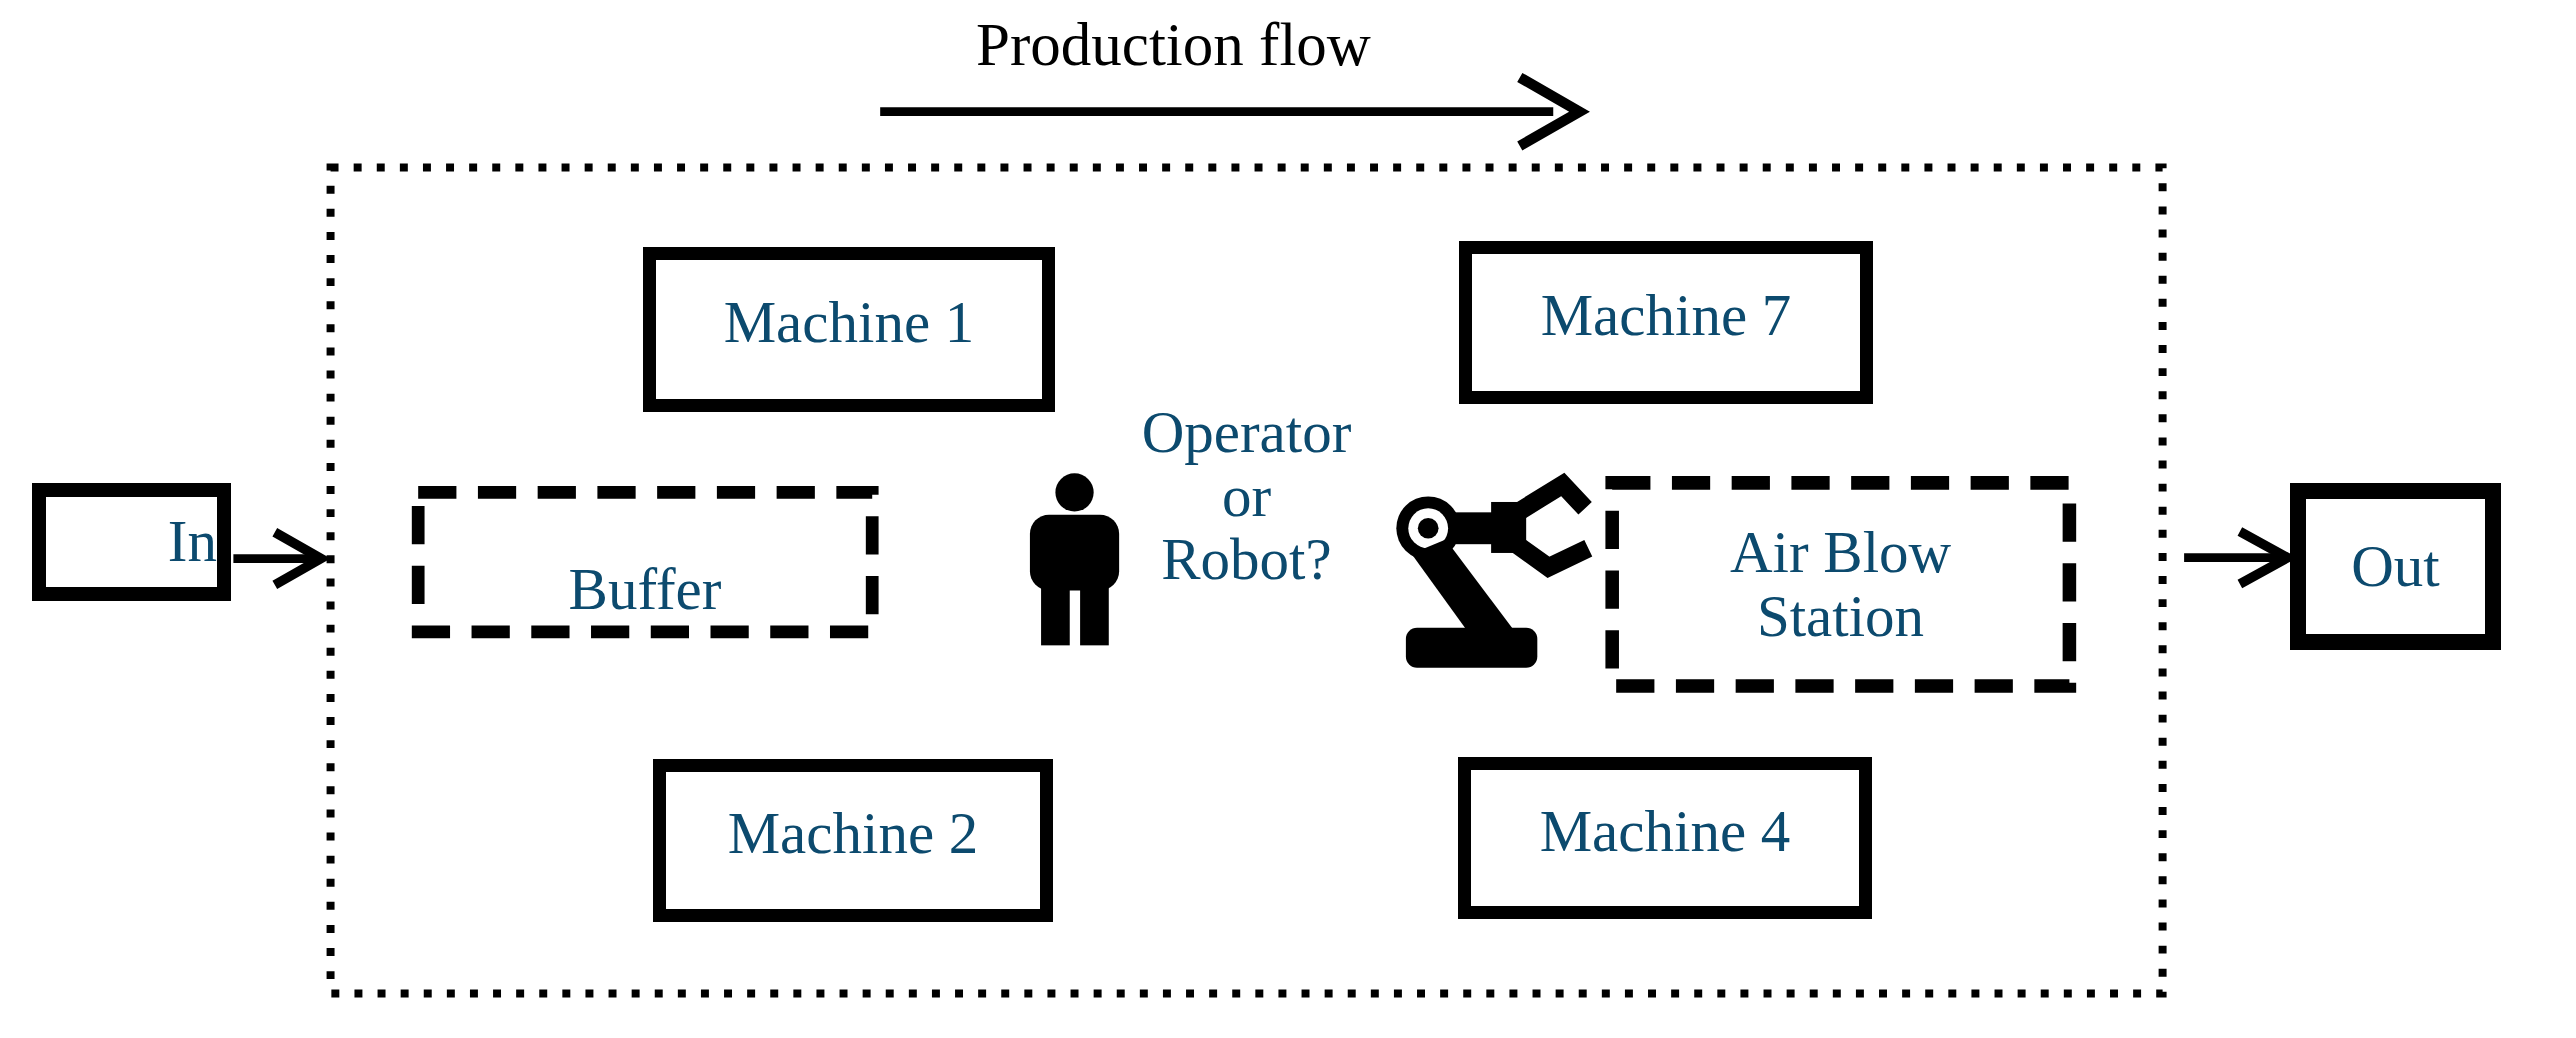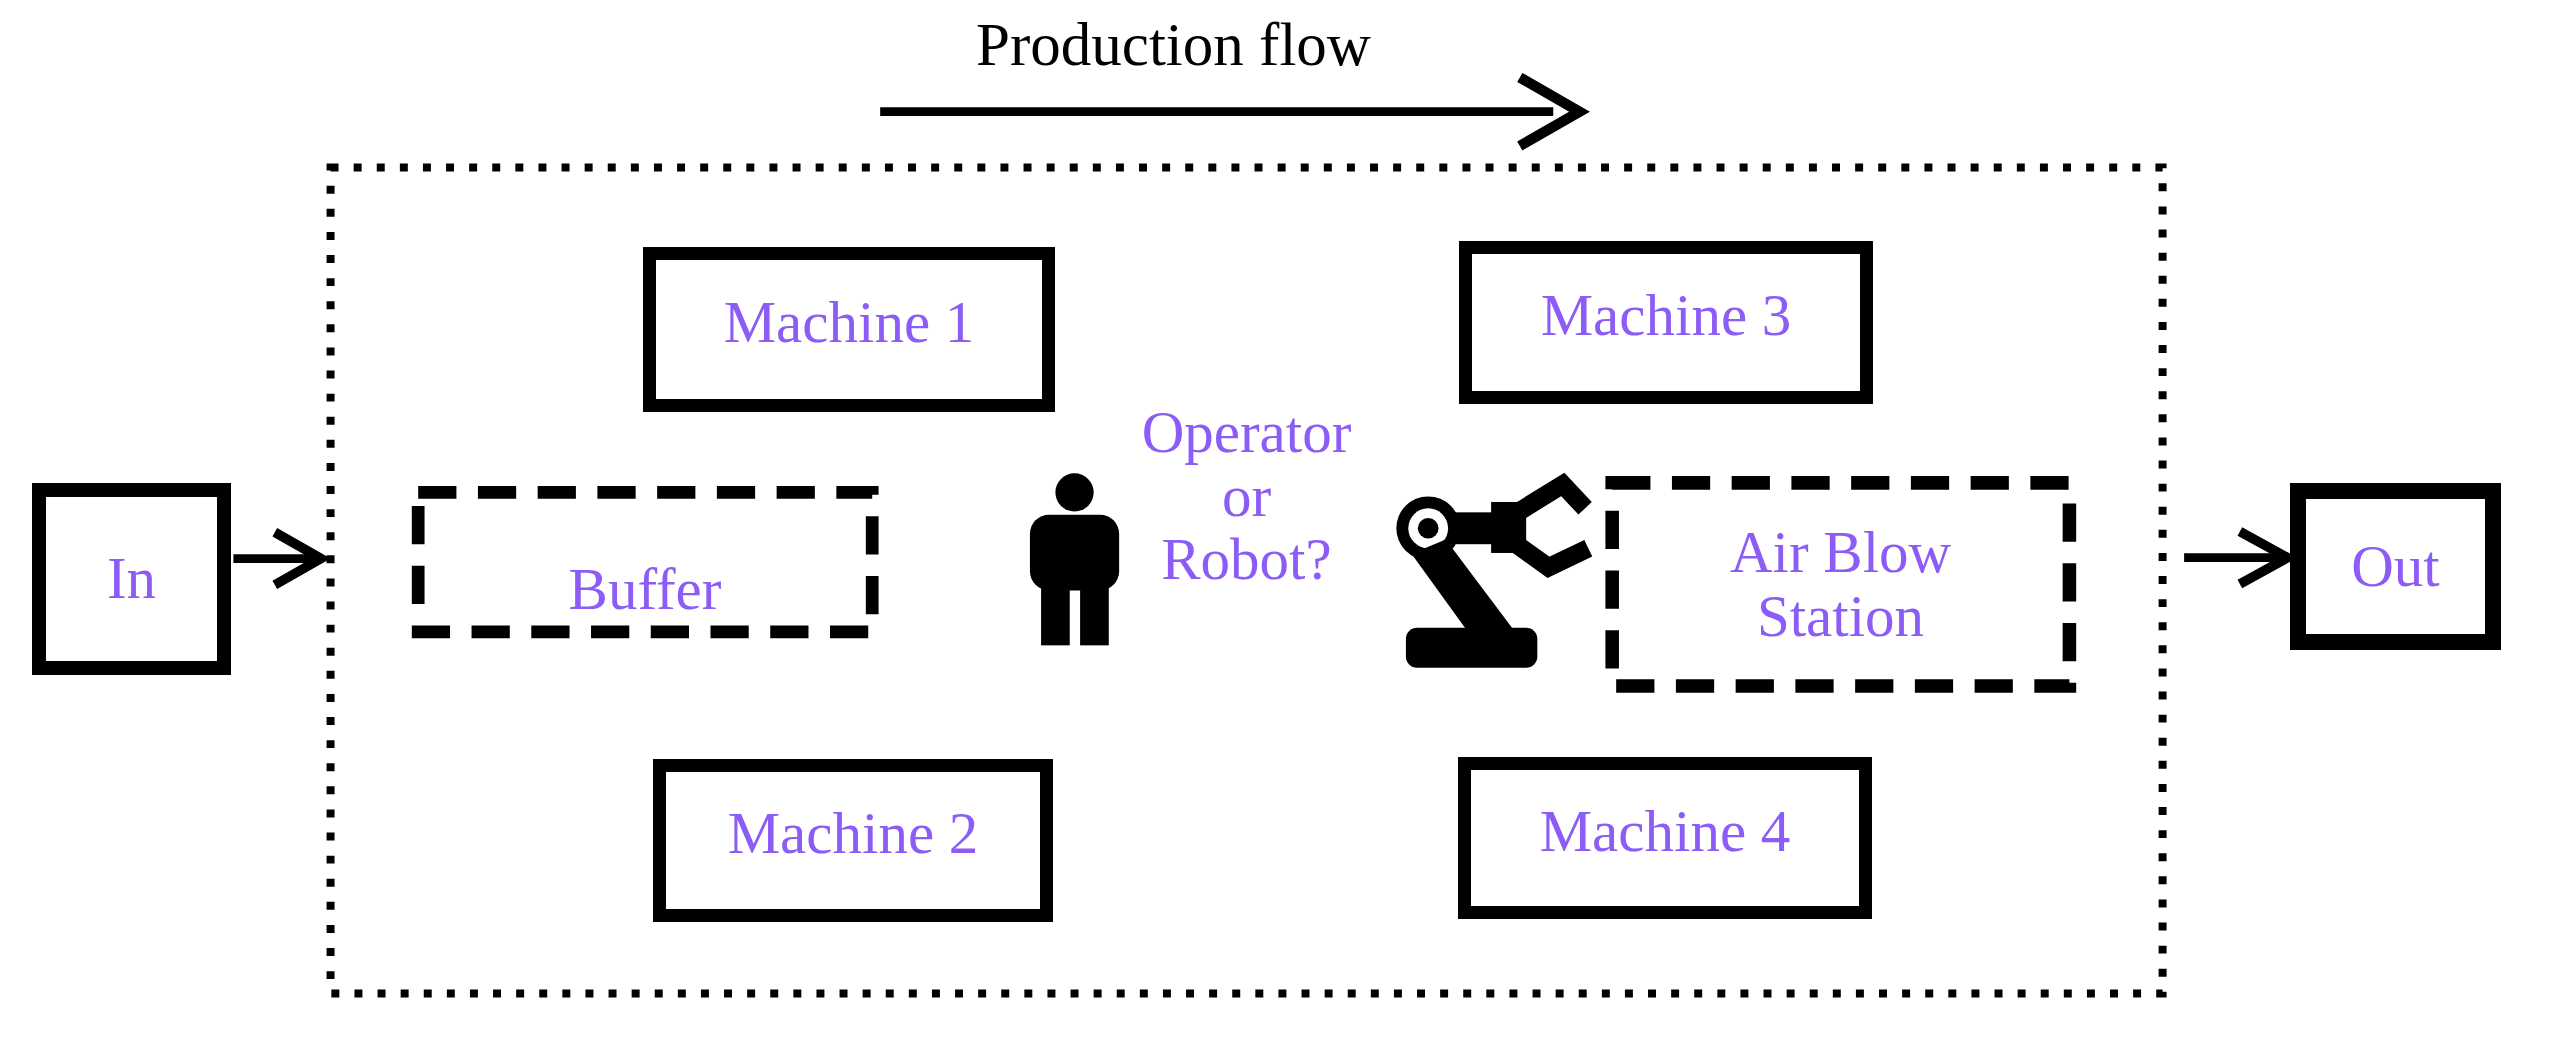--- a/index.html
+++ b/index.html
@@ -16,21 +16,21 @@
   .box{
     position:absolute;
     box-sizing:border-box;
     display:flex;align-items:center;justify-content:center;
     background:#ffffff;
     border-style:solid;border-color:#000;
   }
   .label{
     font-size:59px;line-height:1.08;
     text-align:center;white-space:pre-line;
-    color:#8b5cf6;
+    color:#0c4a6e;
   }
   .floating-label{
     position:absolute;
     display:flex;align-items:center;justify-content:center;
     text-align:center;
   }
   .title{
     position:absolute;left:875px;top:9.6px;width:597px;
     font-size:61px;text-align:center;color:#000;
   }
@@ -79,30 +79,30 @@
       <rect x="1872" y="630" width="44" height="64" fill="#000"></rect>
       <polyline points="1902,645 1962,608 1990,638" fill="none" stroke="#000" stroke-width="23"></polyline>
       <polyline points="1902,682 1944,712 1994,688" fill="none" stroke="#000" stroke-width="23"></polyline>
       <polygon points="1772,695 1815,677 1902,793 1848,800" fill="#000"></polygon>
       <rect x="1765" y="788" width="165" height="50" rx="14" fill="#000"></rect>
     </g>
   </svg>
 
   <div class="title">Production flow</div>
 
-  <div class="box" style="left:32px;top:483px;width:199px;height:192px;border-width:14.3px;">
+  <div class="box" style="left:32px;top:483px;width:199px;height:118px;border-width:14.3px;justify-content:flex-end;">
     <span class="label">In</span>
   </div>
 
   <div class="box" style="left:643px;top:247px;width:412px;height:165px;border-width:13.5px;">
     <span class="label machine-label">Machine 1</span>
   </div>
 
   <div class="box" style="left:1459px;top:241px;width:414px;height:163px;border-width:13.5px;">
-    <span class="label machine-label">Machine 3</span>
+    <span class="label machine-label">Machine 7</span>
   </div>
 
   <div class="box" style="left:653px;top:759px;width:400px;height:163px;border-width:13.5px;">
     <span class="label machine-label">Machine 2</span>
   </div>
 
   <div class="box" style="left:1458px;top:757px;width:414px;height:162px;border-width:13.5px;">
     <span class="label machine-label">Machine 4</span>
   </div>
 

